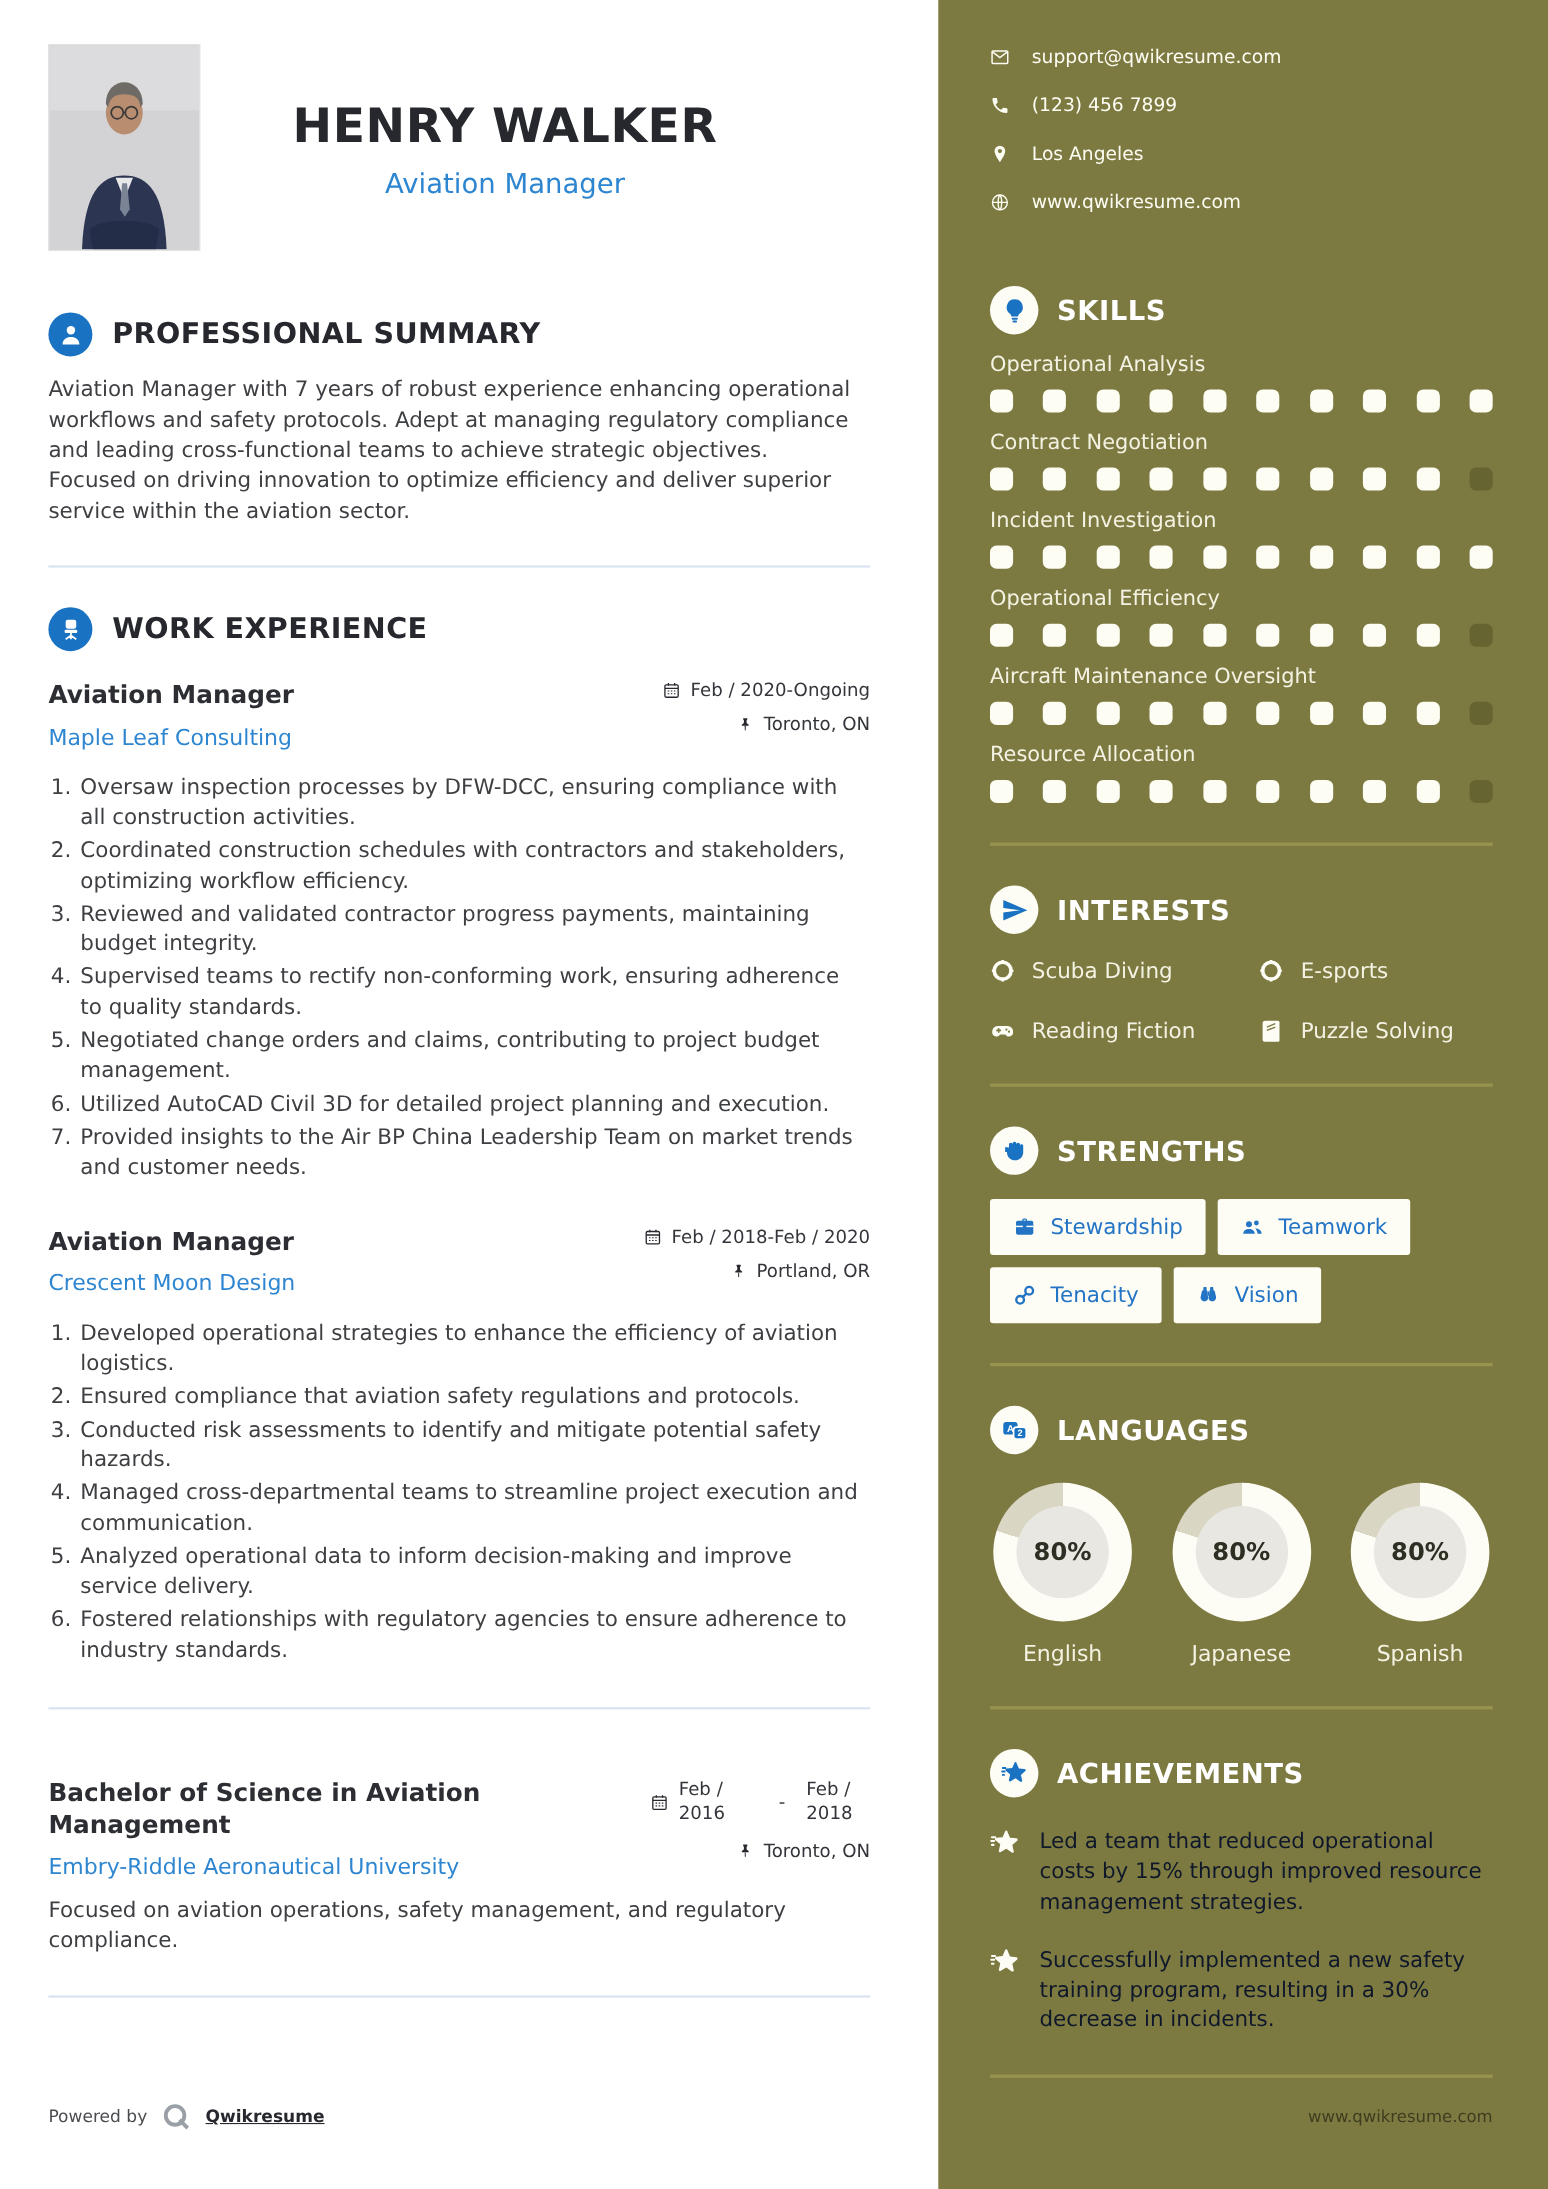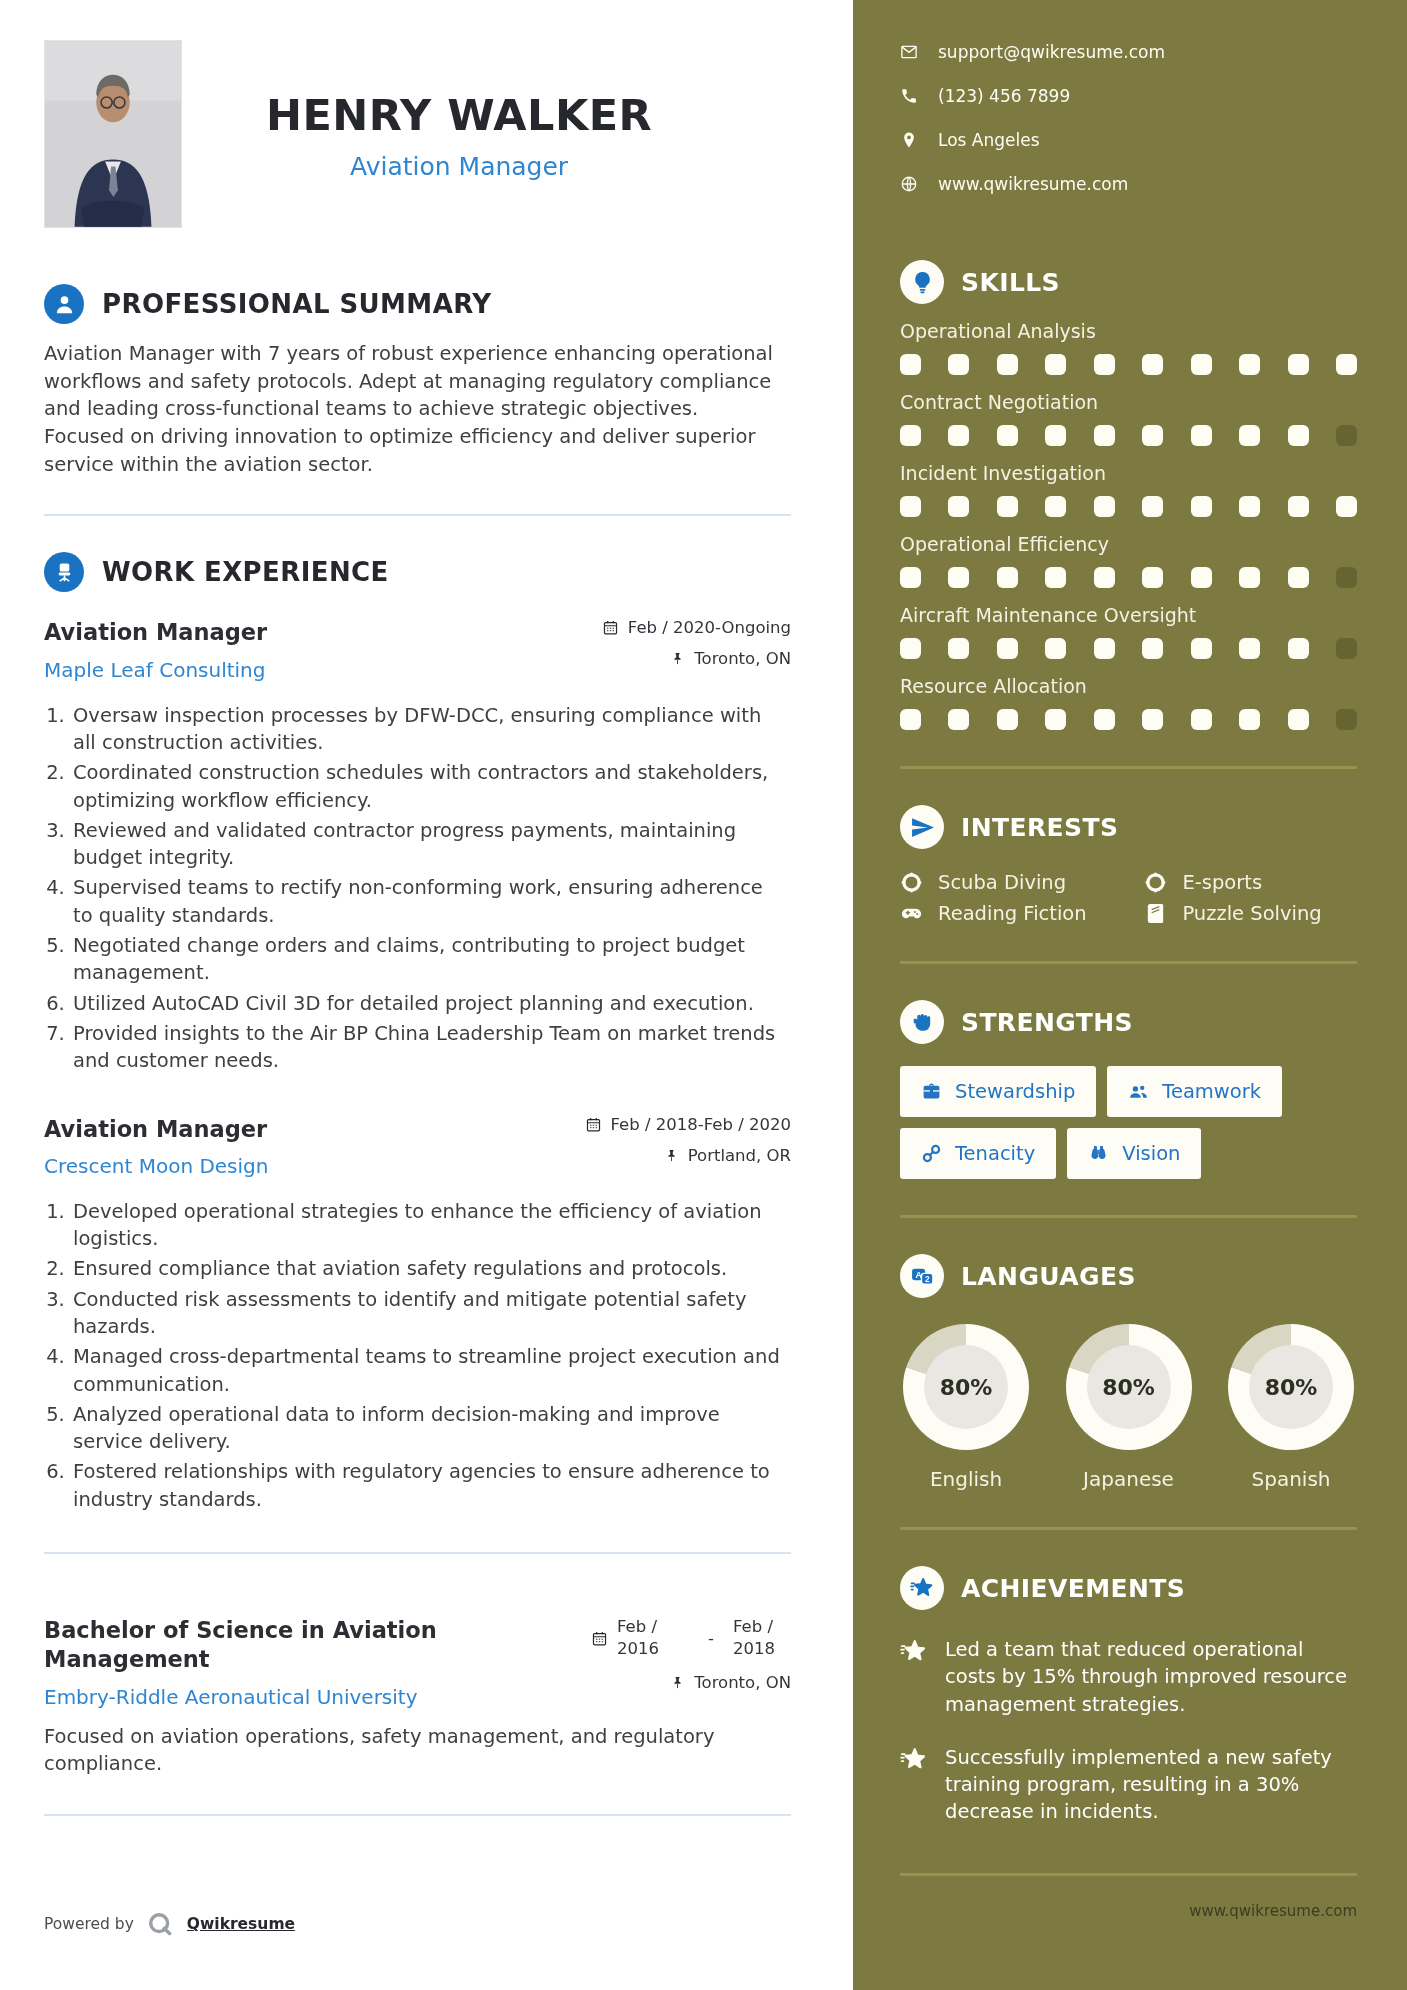--- a/index.html
+++ b/index.html
@@ -83,21 +83,21 @@
 
   .skills-block { margin-top:42px; }
   .skill { margin-top:16px; }
   .skill-name { font-size:19px; color:#f4f3e3; }
   .dots { display:flex; justify-content:space-between; margin-top:12px; }
   .dot { width:21px; height:21px; border-radius:6px; background:#fdfdf4; }
   .dot.off { background:#666431; }
 
   .rhr { border:none; border-top:3px solid #96934f; margin:36px 0; }
 
-  .int-grid { display:grid; grid-template-columns:1.15fr 1fr; row-gap:8px; margin-top:22px; }
+  .int-grid { display:grid; grid-template-columns:1.15fr 1fr; row-gap:32px; margin-top:22px; }
   .int-item { display:flex; align-items:center; gap:15px; font-size:19.5px; color:#f4f3e3; }
   .int-item svg { width:23px; height:23px; flex:none; color:#fdfdf6; }
 
   .chips { display:flex; flex-wrap:wrap; gap:11px; margin-top:22px; }
   .chip {
     background:#fdfdf6; color:#2374c4; border-radius:3px;
     display:flex; align-items:center; gap:13px;
     padding:14px 21px; font-size:19.5px; font-weight:500;
   }
   .chip svg { width:21px; height:21px; }
@@ -109,21 +109,21 @@
     background: conic-gradient(#fdfdf6 0 var(--deg,288deg), #d9d6c4 var(--deg,288deg) 360deg);
     display:flex; align-items:center; justify-content:center; position:relative;
   }
   .gauge::before {
     content:""; position:absolute; width:84px; height:84px; border-radius:50%;
     background:#e9e7e2;
   }
   .pct { position:relative; z-index:1; font-size:22px; font-weight:700; color:#2e2f23; }
   .lang-name { margin-top:17px; font-size:20px; color:#f4f3e3;text-align:center; }
 
-  .ach-item { display:flex; gap:17px; margin-top:26px; font-size:19.5px; line-height:1.4; color:#ffffff; max-width:450px; }
+  .ach-item { display:flex; gap:17px; margin-top:26px; font-size:19.5px; line-height:1.4; color:#0f172a; max-width:450px; }
   .ach-item svg { width:28px; height:28px; flex:none; color:#fdfdf6; margin-top:2px; }
 
   .right-bottom { margin-top:auto; }
   .right-bottom .rhr { margin-bottom:26px; }
   .site { text-align:right; font-size:15px; color:#3e3d1f; }
 </style>
 </head>
 <body>
 
 <svg width="0" height="0" style="position:absolute">

